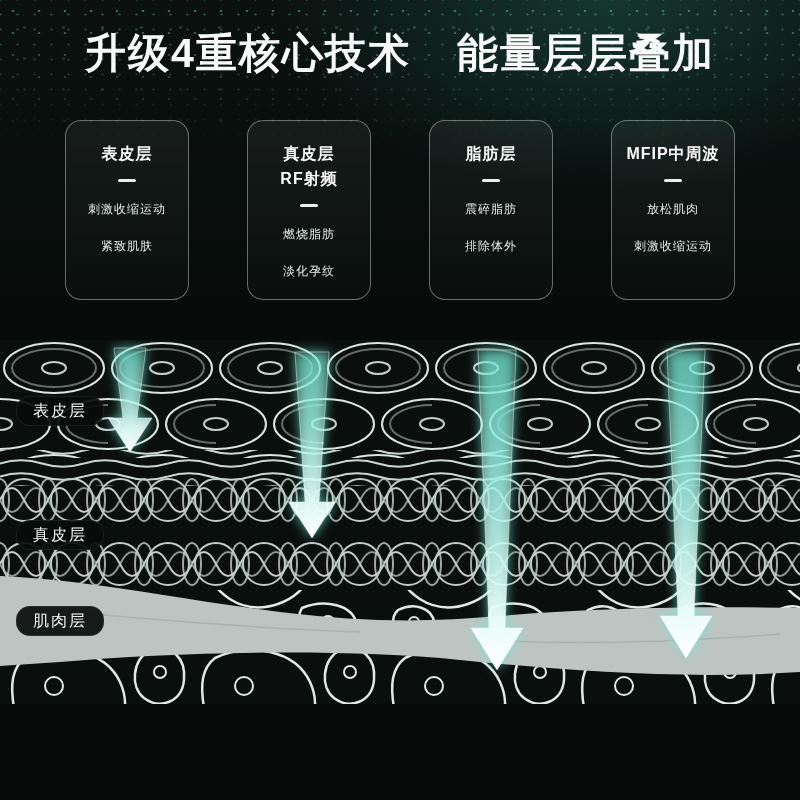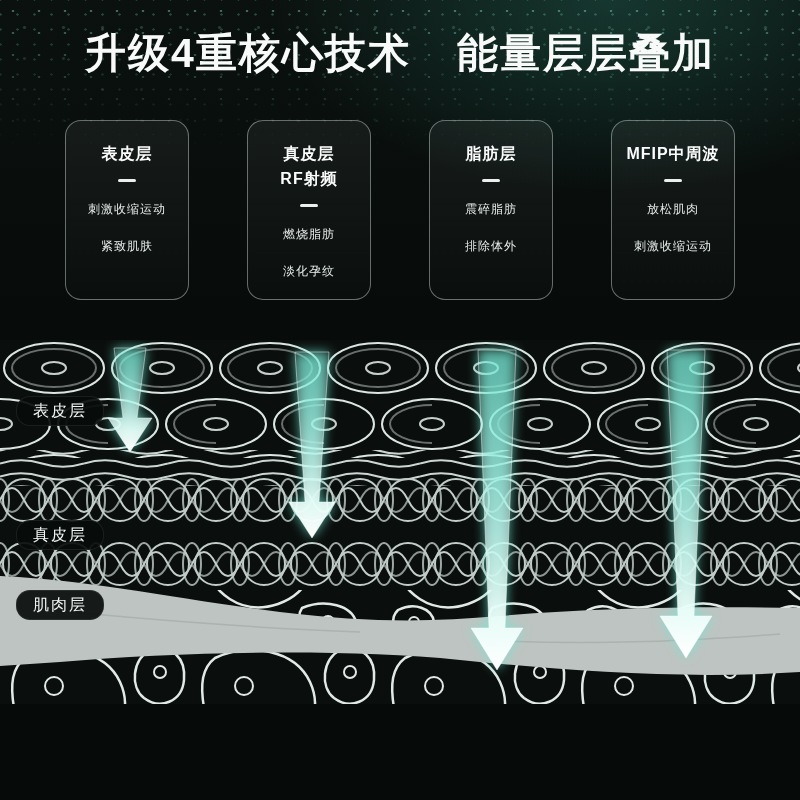--- a/index.html
+++ b/index.html
@@ -47,21 +47,21 @@
   .card-line{
     font-size:12px;line-height:20px;margin-top:17px;letter-spacing:1px;color:#e8eeec;
   }
   .diagram{position:absolute;top:340px;left:0;width:800px;height:460px;}
   .diagram svg{display:block;}
   .layer-pill{
     position:absolute;left:16px;height:28px;line-height:28px;padding:0 16px;
     background:rgba(8,12,11,0.92);border:1px solid rgba(255,255,255,0.08);
     border-radius:14px;font-size:16px;letter-spacing:2px;color:#f2f6f4;
   }
-  .pill-1{top:56px;} .pill-2{top:180px;} .pill-3{top:250px;} .pill-4{top:366px;}
+  .pill-1{top:56px;} .pill-2{top:180px;} .pill-3{top:266px;} .pill-4{top:366px;}
 </style>
 </head>
 <body>
 
 <div class="page">
 
   <div class="top-glow"></div>
   <div class="particles"></div>
 
   <h1 class="title">

